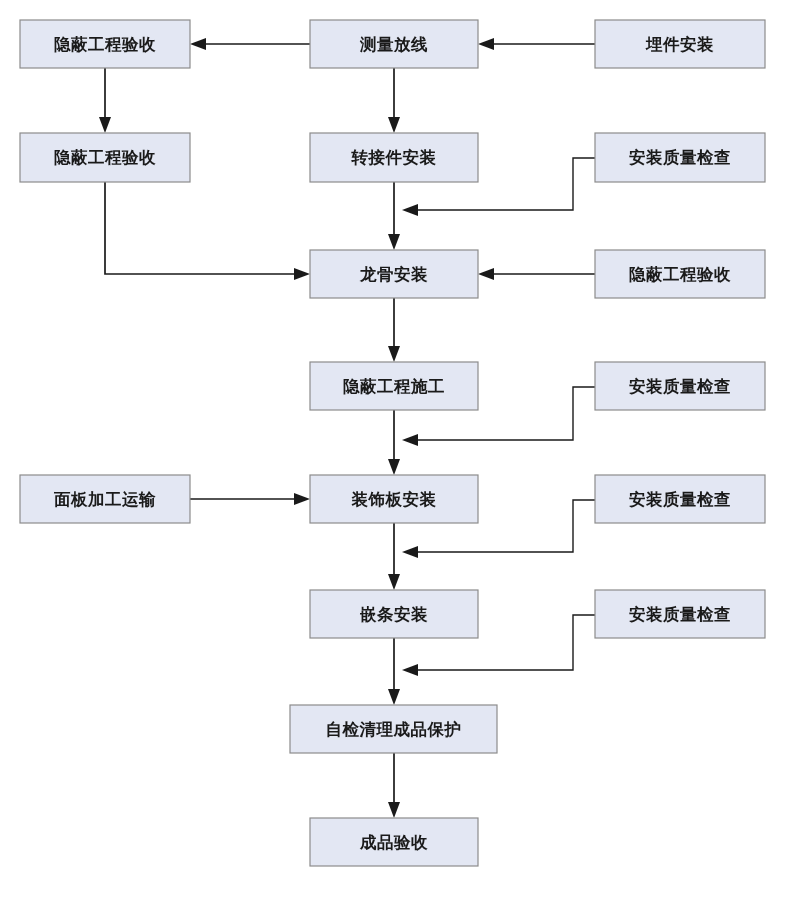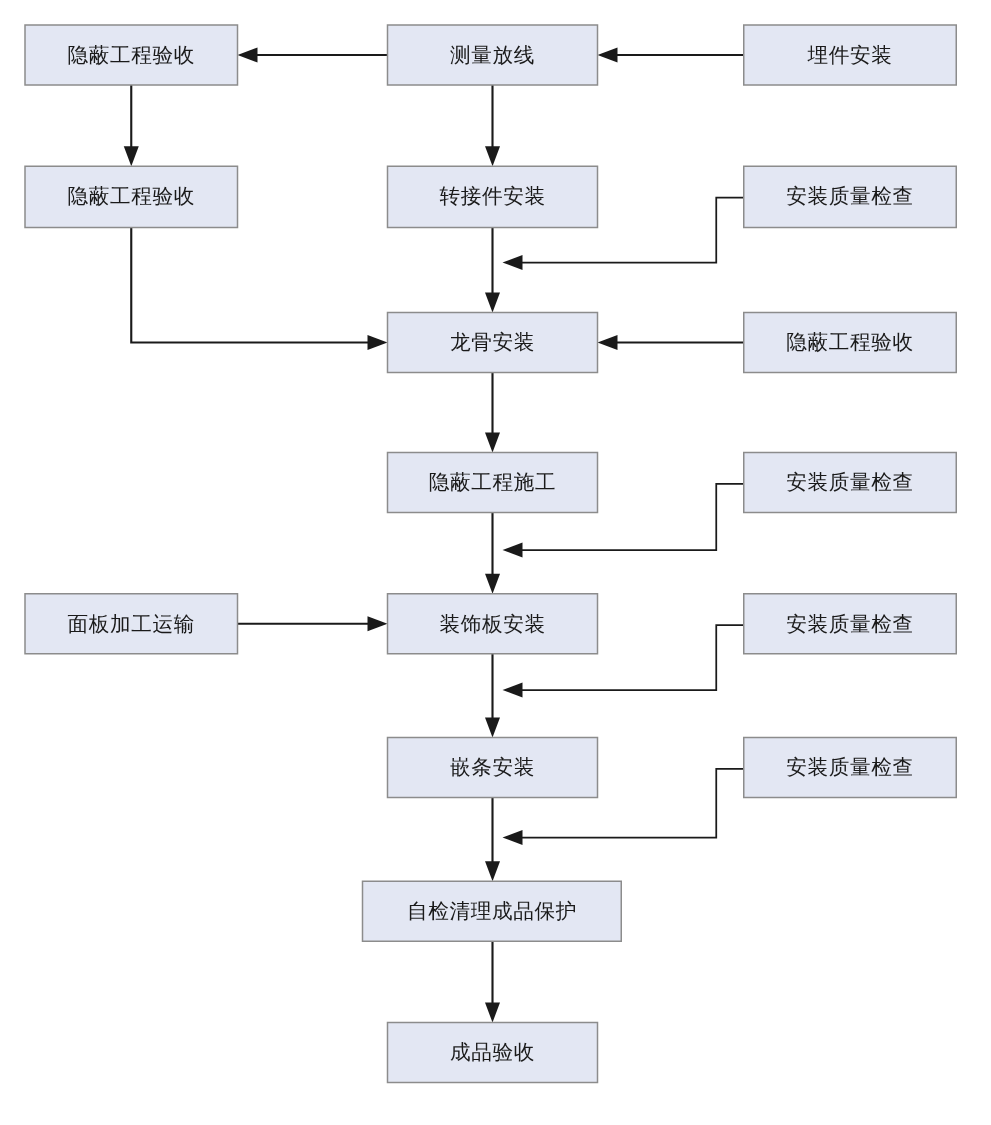--- a/index.html
+++ b/index.html
@@ -11,20 +11,21 @@
     width: 793px;
     height: 900px;
     font-family: "DejaVu Sans", "Liberation Sans", sans-serif;
     overflow: hidden;
   }
   #flowchart-root {
     position: relative;
     width: 793px;
     height: 900px;
     background: #ffffff;
+    font-weight: bold;
   }
   svg.flow-canvas {
     position: absolute;
     left: 0;
     top: 0;
     width: 793px;
     height: 900px;
     display: block;
   }
   .node-rect {

